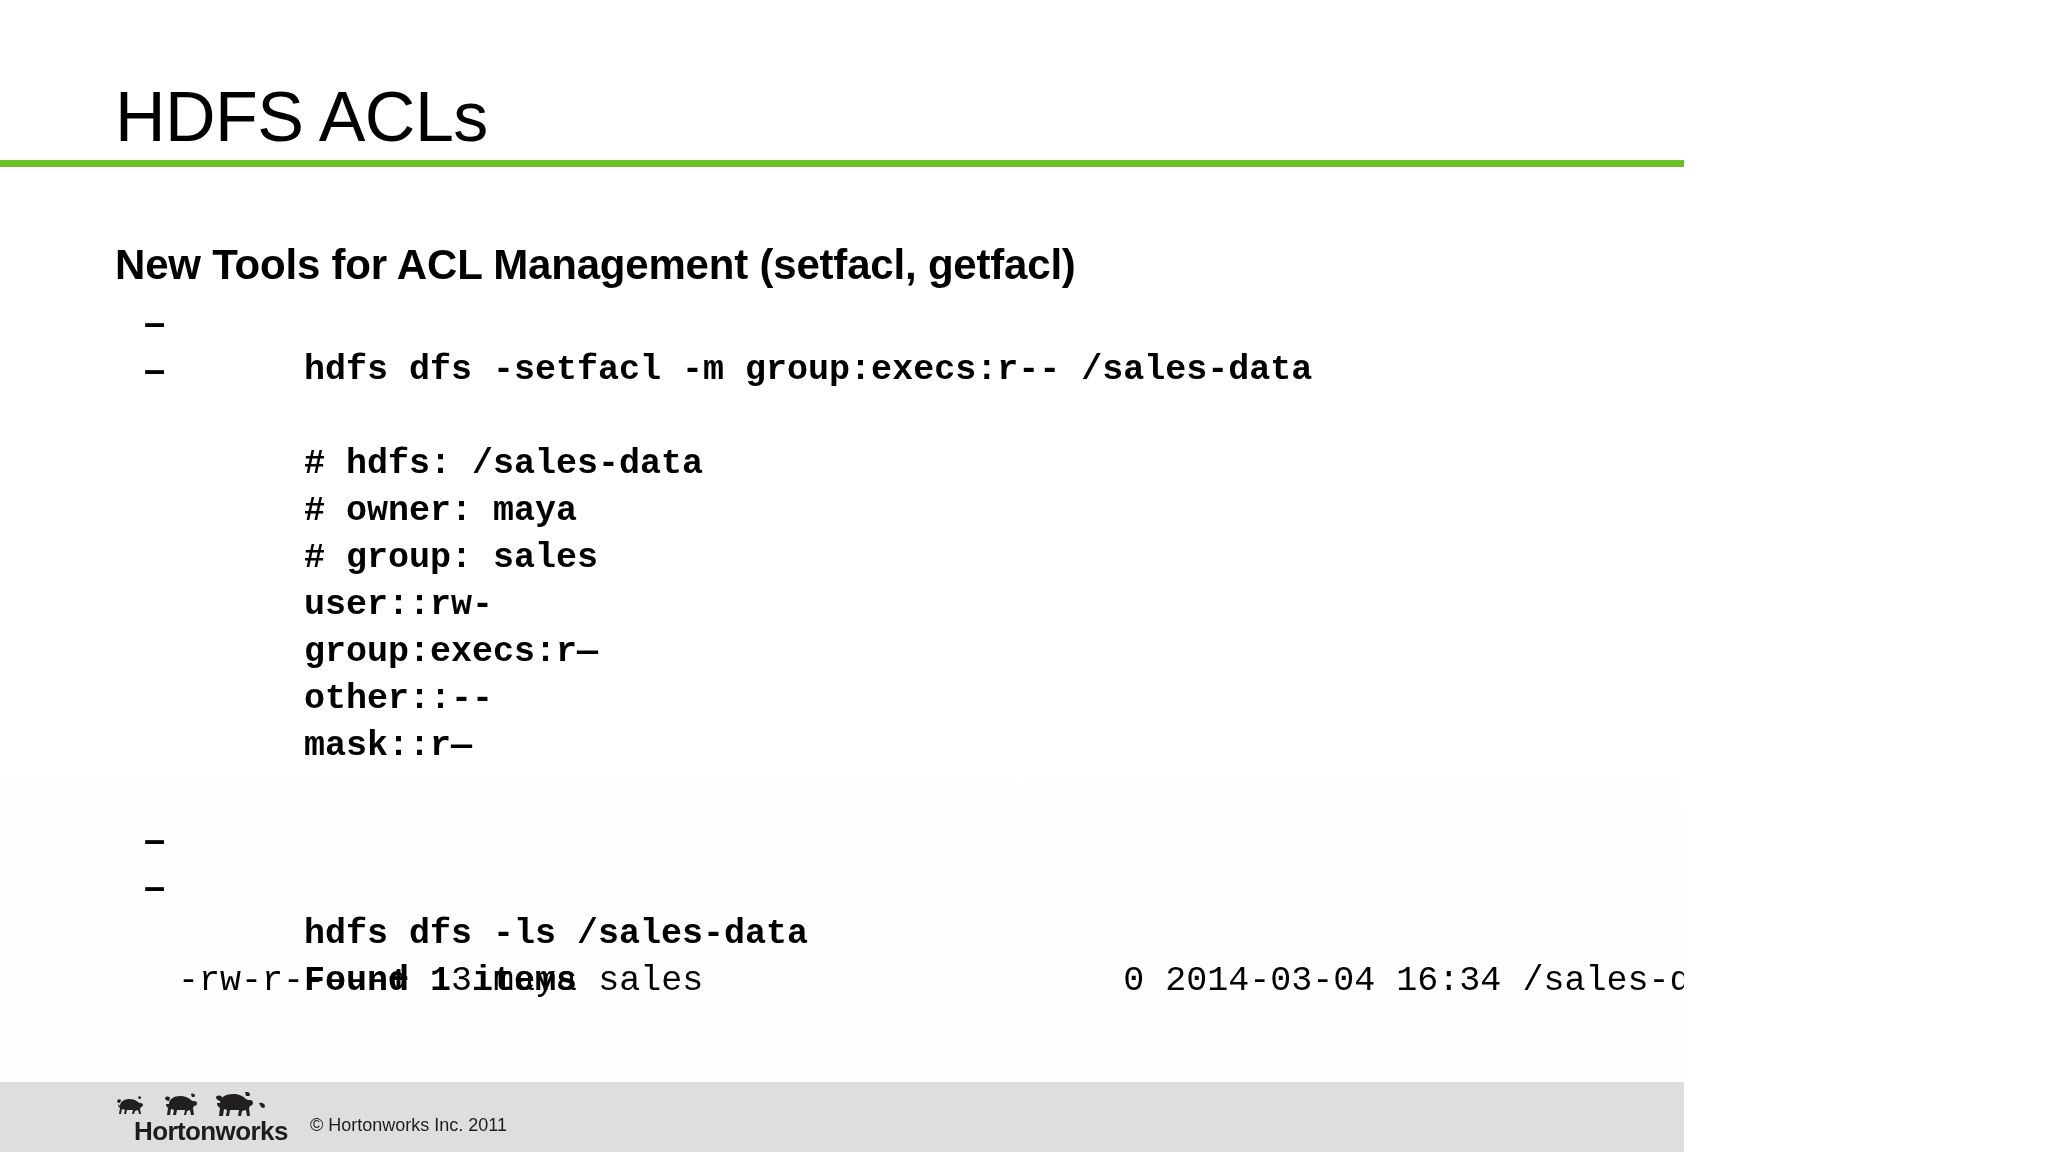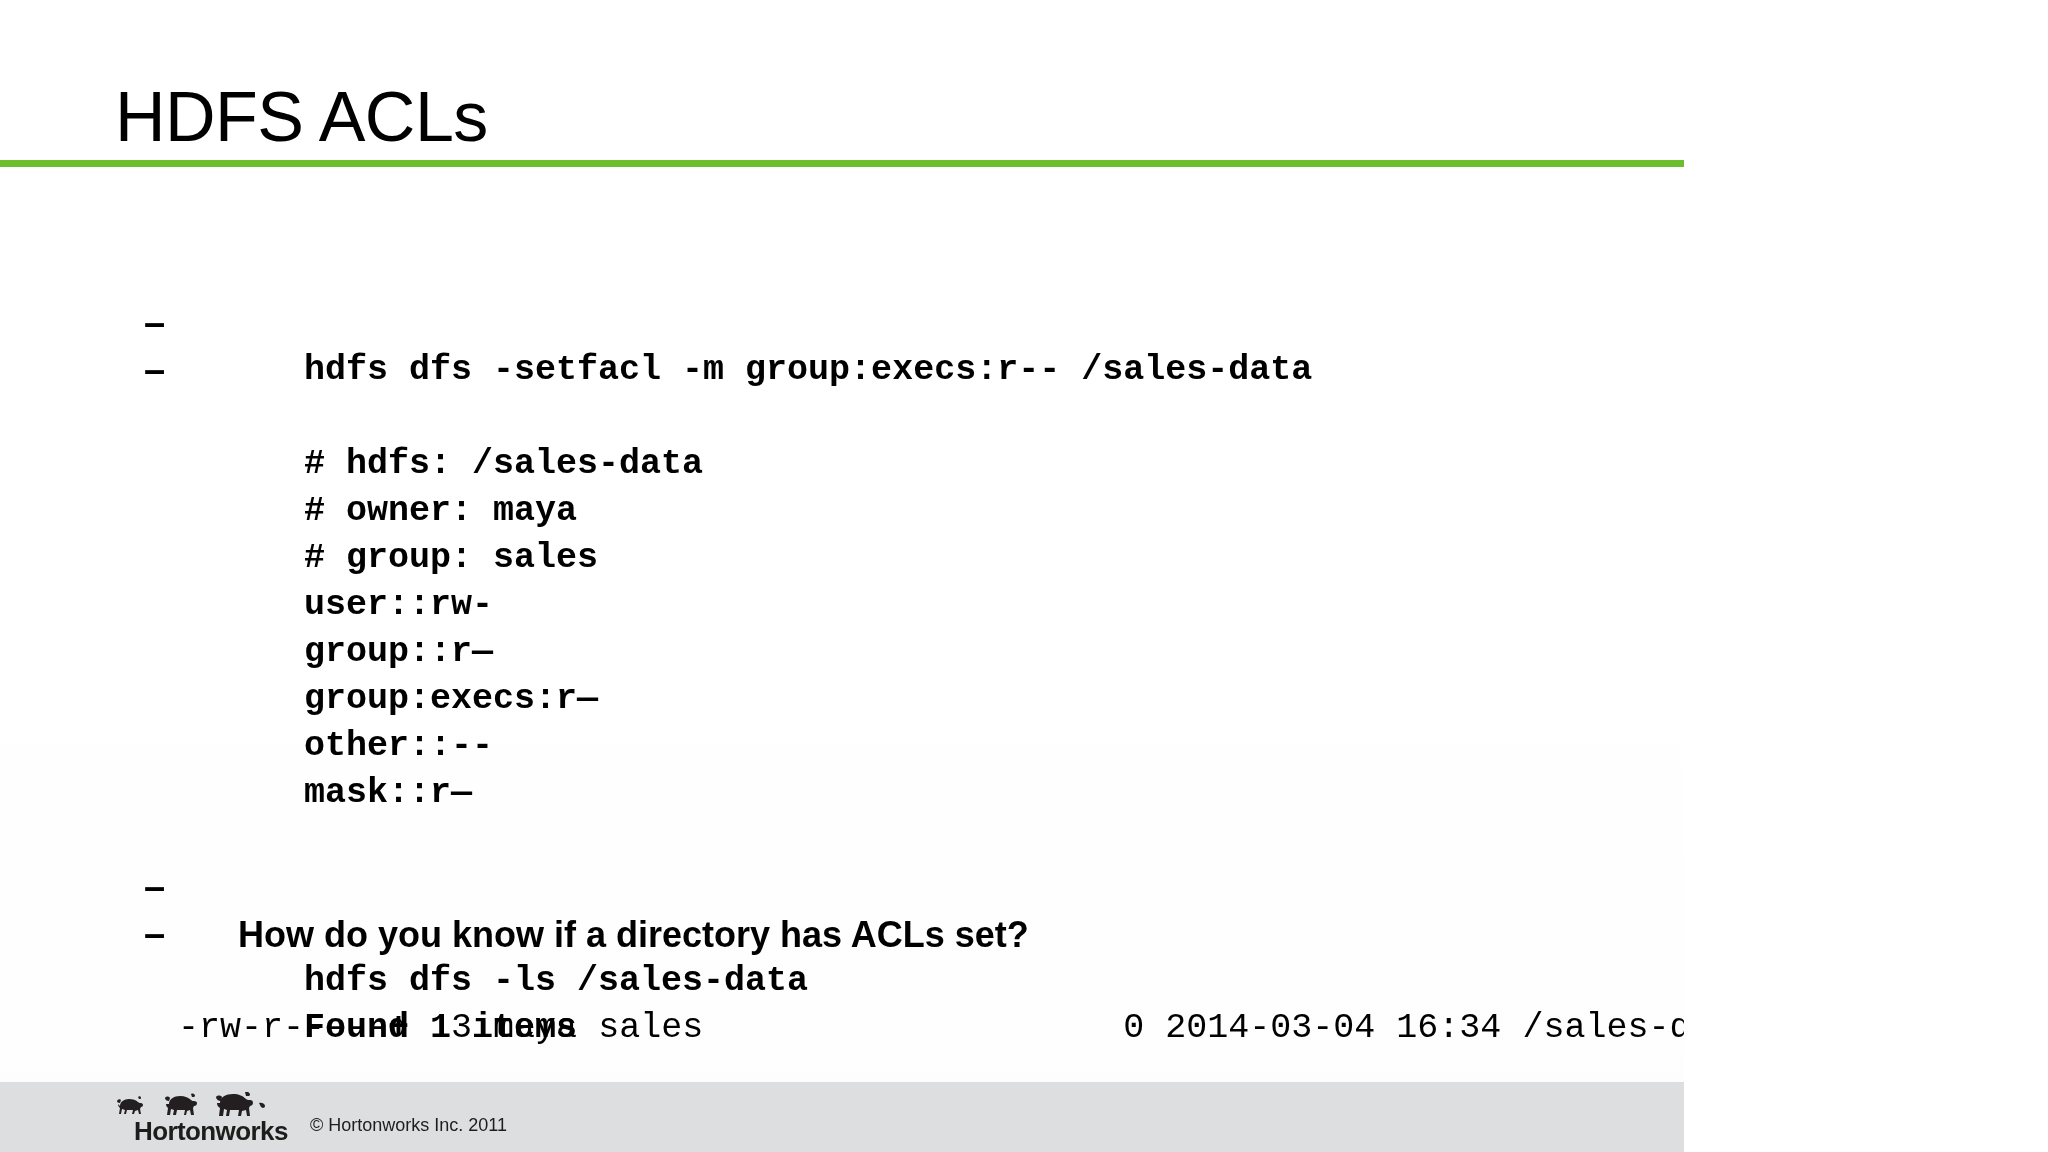--- a/index.html
+++ b/index.html
@@ -159,20 +159,21 @@
 </style>
 </head>
 <body>
 
 <div class="slide">
 
   <h1 class="slide-title">HDFS ACLs</h1>
 
   <div class="title-rule" style="background: rgb(108, 190, 45);"></div>
 
+  <h2 class="subtitle">New Tools for ACL Management (setfacl, getfacl)</h2>
 
   <div class="body">
 
     <div class="line mono">
       <span class="dash">–</span><span class="txt">hdfs dfs -setfacl -m group:execs:r-- /sales-data</span>
     </div>
 
     <div class="line mono">
       <span class="dash">–</span>
     </div>
@@ -181,39 +182,36 @@
       <span class="txt"># hdfs: /sales-data</span>
     </div>
     <div class="line mono">
       <span class="txt"># owner: maya</span>
     </div>
     <div class="line mono">
       <span class="txt"># group: sales</span>
     </div>
     <div class="line mono">
       <span class="txt">user::rw-</span>
-    </div>
-    <div class="line mono">
-      <span class="txt">group::r—</span>
     </div>
     <div class="line mono">
       <span class="txt">group:execs:r—</span>
     </div>
     <div class="line mono">
       <span class="txt">other::--</span>
     </div>
     <div class="line mono">
       <span class="txt">mask::r—</span>
     </div>
 
     <div class="line gap"></div>
     <div class="line gap"></div>
 
     <div class="line sans">
-      <span class="dash">–</span><span class="txt">How do you know if a directory has ACLs set?</span>
+      <span class="dash">–</span>
     </div>
 
     <div class="line mono">
       <span class="dash">–</span><span class="txt">hdfs dfs -ls /sales-data</span>
     </div>
 
     <div class="line mono">
       <span class="txt">Found 1 items</span>
     </div>
 

